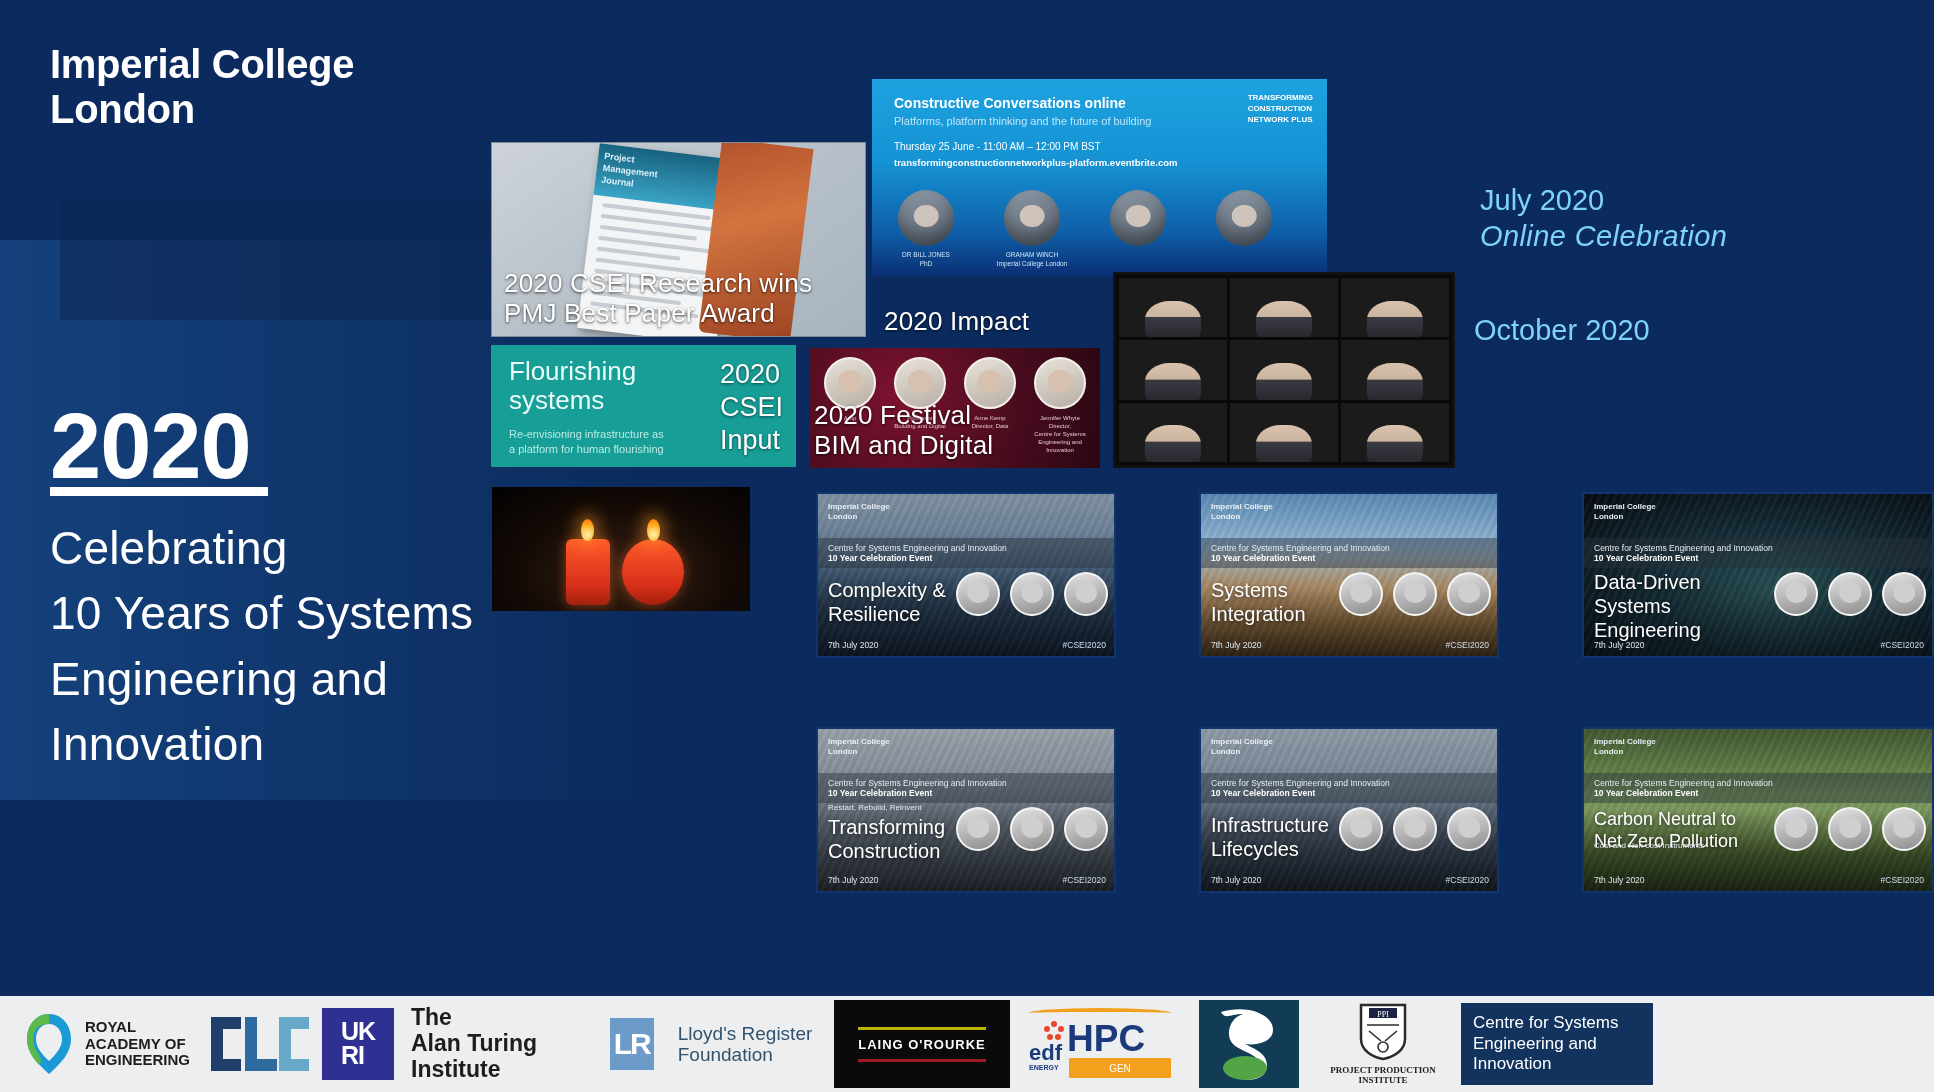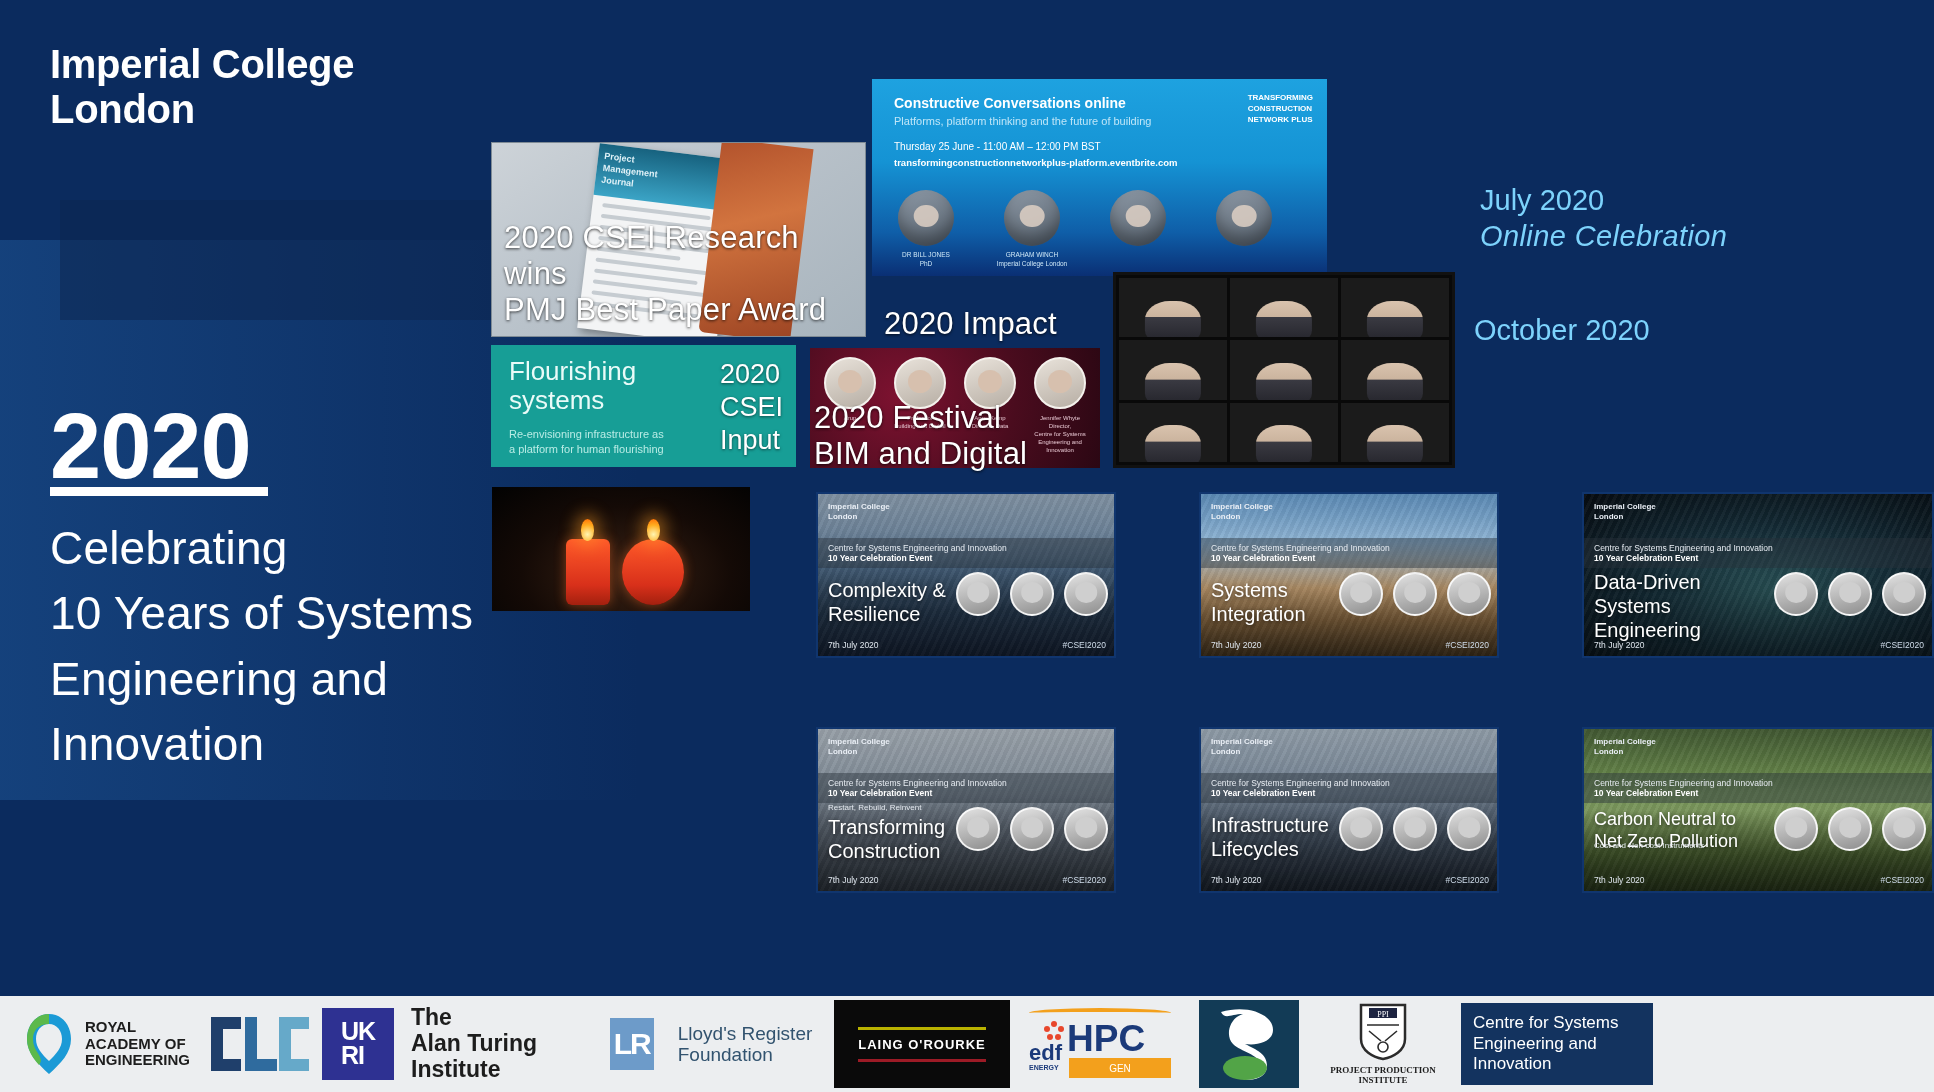--- a/index.html
+++ b/index.html
@@ -54,21 +54,21 @@
   
   .eventblk { position:absolute; color:#7dd3fc; }
   .ev-date { font-size:29px; line-height:1.25; }
   .ev-name { font-size:29px; font-style:italic; line-height:1.25; letter-spacing:.4px; }
   #ev1 { left:1480px; top:182px; }
   #ev2 { left:1474px; top:312px; }
 
   
   .card { position:absolute; overflow:hidden; }
   .cap {
-    position:absolute; color:#fff; font-size:31px; line-height:1.16;
+    position:absolute; color:#fff; font-size:26px; line-height:1.16;
     text-shadow:0 1px 3px rgba(0,0,0,.75);
     letter-spacing:.2px; z-index:6;
   }
 
   
   #pmj {
     left:491px; top:142px; width:375px; height:195px;
     background:linear-gradient(145deg,#cdd3d8 0%, #b9c2ca 45%, #a8b4bd 100%);
     border:1px solid #7f8b95;
   }

